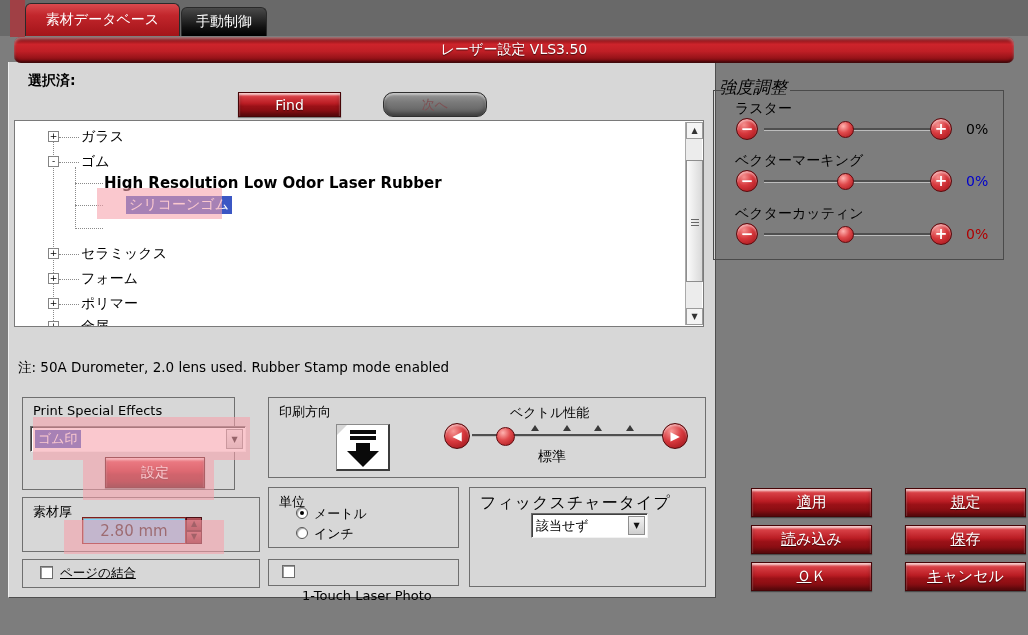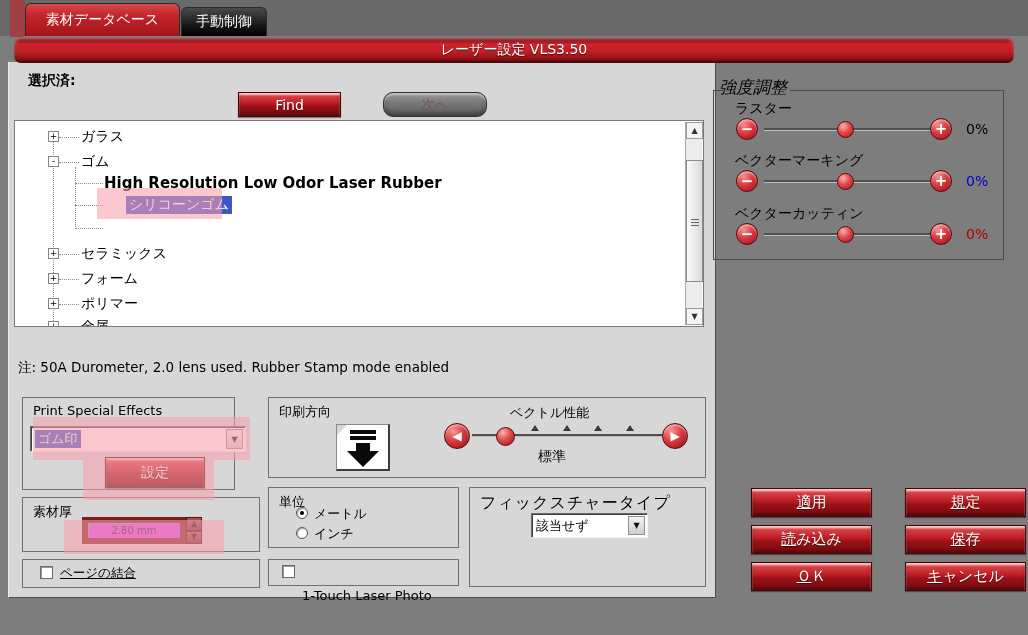--- a/index.html
+++ b/index.html
@@ -78,22 +78,22 @@
   
   .ddown { position:absolute; background:#fff; border-top:1px solid #6b6b6b; border-left:1px solid #6b6b6b;
            border-bottom:1px solid #f2f2f2; border-right:1px solid #f2f2f2; box-shadow:inset 1px 1px 0 #404040;
            display:flex; align-items:center; }
   .ddtext { font-size:13px; margin-left:4px; }
   .ddtext-sel { background:#3b57c4; color:#fff; padding:0 3px; }
   .ddbtn { position:absolute; right:2px; top:2px; bottom:2px; width:17px; background:linear-gradient(180deg,#f2f2f2,#cfcfcf);
            border:1px solid #8e8e8e; display:flex; align-items:center; justify-content:center; font-size:8px; color:#111; }
 
   
-  .tinput { position:absolute; background:#d946ef; border:6px solid #7f1d1d; box-shadow:inset 1px 1px 0 #9a9a9a;
-            display:flex; align-items:center; justify-content:center; font-size:10px; color:#222; }
+  .tinput { position:absolute; background:#7dd3fc; border:1px solid #7f1d1d; box-shadow:inset 1px 1px 0 #9a9a9a;
+            display:flex; align-items:center; justify-content:center; font-size:15px; color:#222; }
   .spinner { position:absolute; width:16px; display:flex; flex-direction:column; }
   .spbtn { flex:1; background:linear-gradient(180deg,#b0525a,#7e242c); border:1px solid #4a0e13;
            display:flex; align-items:center; justify-content:center; color:#2e0a0e; font-size:8px; line-height:8px; }
 
   
   .radio { position:absolute; width:12px; height:12px; border-radius:50%; background:#fff; border:1px solid #555;
            box-shadow:inset 1px 1px 1px #aaa; }
   .radio.sel::after { content:""; position:absolute; left:3px; top:3px; width:4px; height:4px; border-radius:50%; background:#000; }
   .check { position:absolute; width:13px; height:13px; background:#fff; border:1px solid #6b6b6b; box-shadow:inset 1px 1px 0 #9a9a9a; }
 

